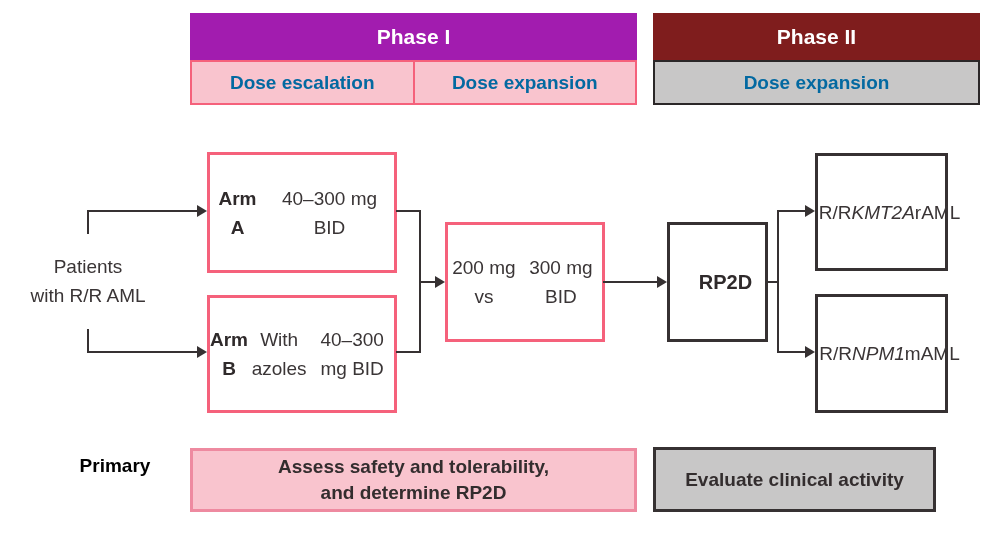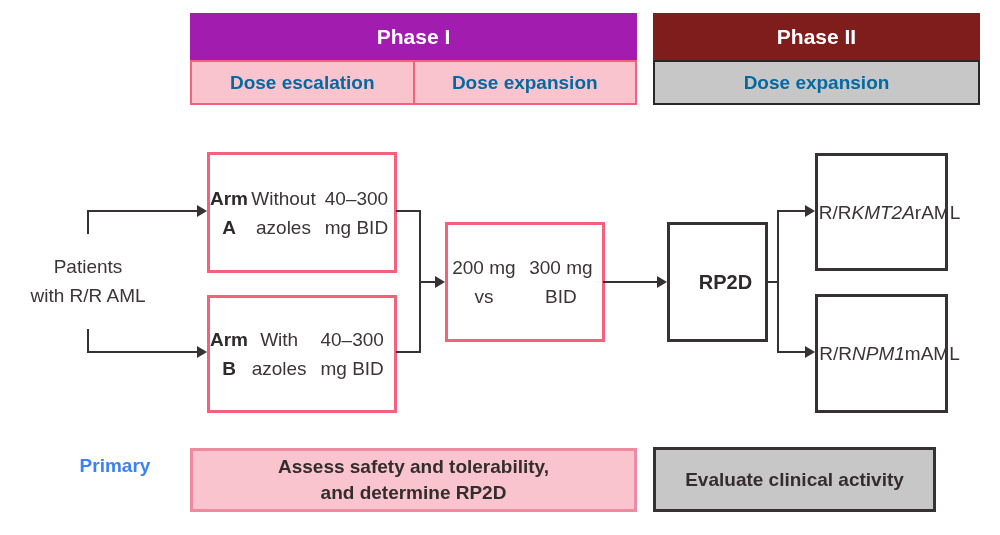--- a/index.html
+++ b/index.html
@@ -21,21 +21,21 @@
   
   .flow-box{display:flex;flex-direction:row;align-items:center;justify-content:center;
             background:#ffffff;text-align:center;font-size:19px;line-height:29px;}
   .pink-box{border:3px solid #f5617b;}
   .dark-box{border:3px solid #363132;padding-left:16px;}
   .flow-box .ttl{font-weight:700;color:#2f2a2b;}
   .gene{line-height:27px;}
 
   
   .side-label{text-align:center;font-size:19px;line-height:29px;color:#3a3536;}
-  .obj-label{text-align:center;font-weight:700;font-size:19px;line-height:28px;color:#3b82f6;}
+  .obj-label{text-align:center;font-weight:700;font-size:19px;line-height:28px;color:#000000;}
 
   
   .obj-box{display:flex;flex-direction:column;align-items:center;justify-content:center;
            text-align:center;font-weight:700;font-size:19px;line-height:26px;color:#332d2e;}
   .obj-pink{background:#f9c4ce;border:3px solid #ee8aa0;}
   .obj-gray{background:#c8c7c7;border:3px solid #363132;}
 
   
   .h-line{height:2px;background:#363132;}
   .v-line{width:2px;background:#363132;}
@@ -70,21 +70,20 @@
   </div>
 </div>
 
 <div class="abs side-label" style="left:13px;top:252px;width:150px;">
   <div>Patients</div>
   <div>with R/R AML</div>
 </div>
 
 <div class="abs flow-box pink-box" style="left:207px;top:152px;width:190px;height:121px;">
   <div class="ttl">Arm A</div>
-  <div>Without azoles</div>
   <div>40–300 mg BID</div>
 </div>
 
 <div class="abs flow-box pink-box" style="left:207px;top:295px;width:190px;height:118px;">
   <div class="ttl">Arm B</div>
   <div>With azoles</div>
   <div>40–300 mg BID</div>
 </div>
 
 <div class="abs flow-box pink-box" style="left:445px;top:222px;width:160px;height:120px;">

